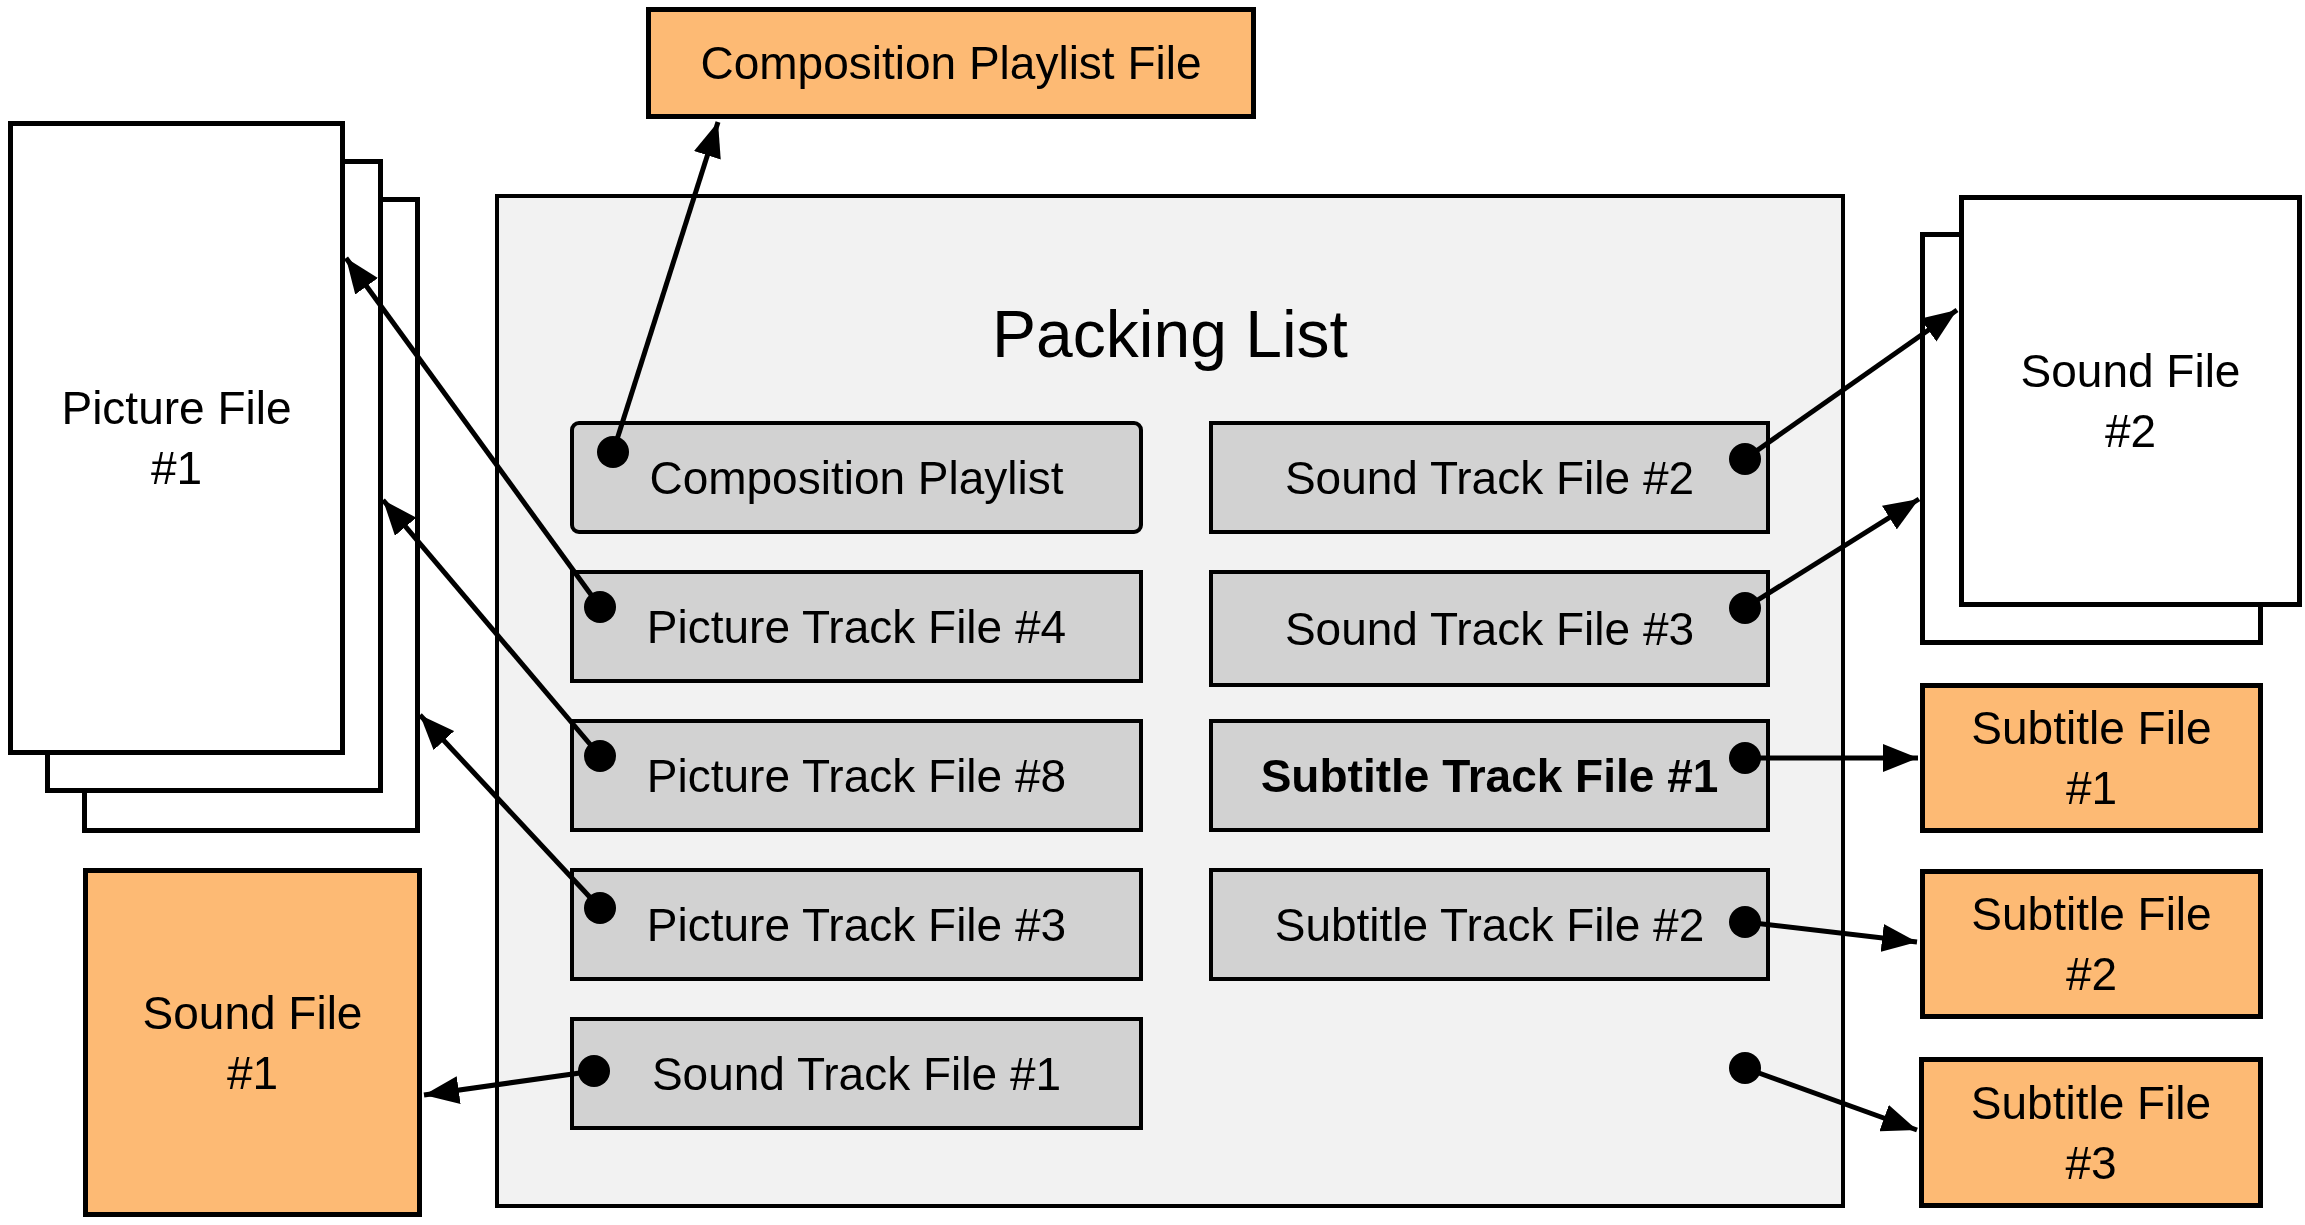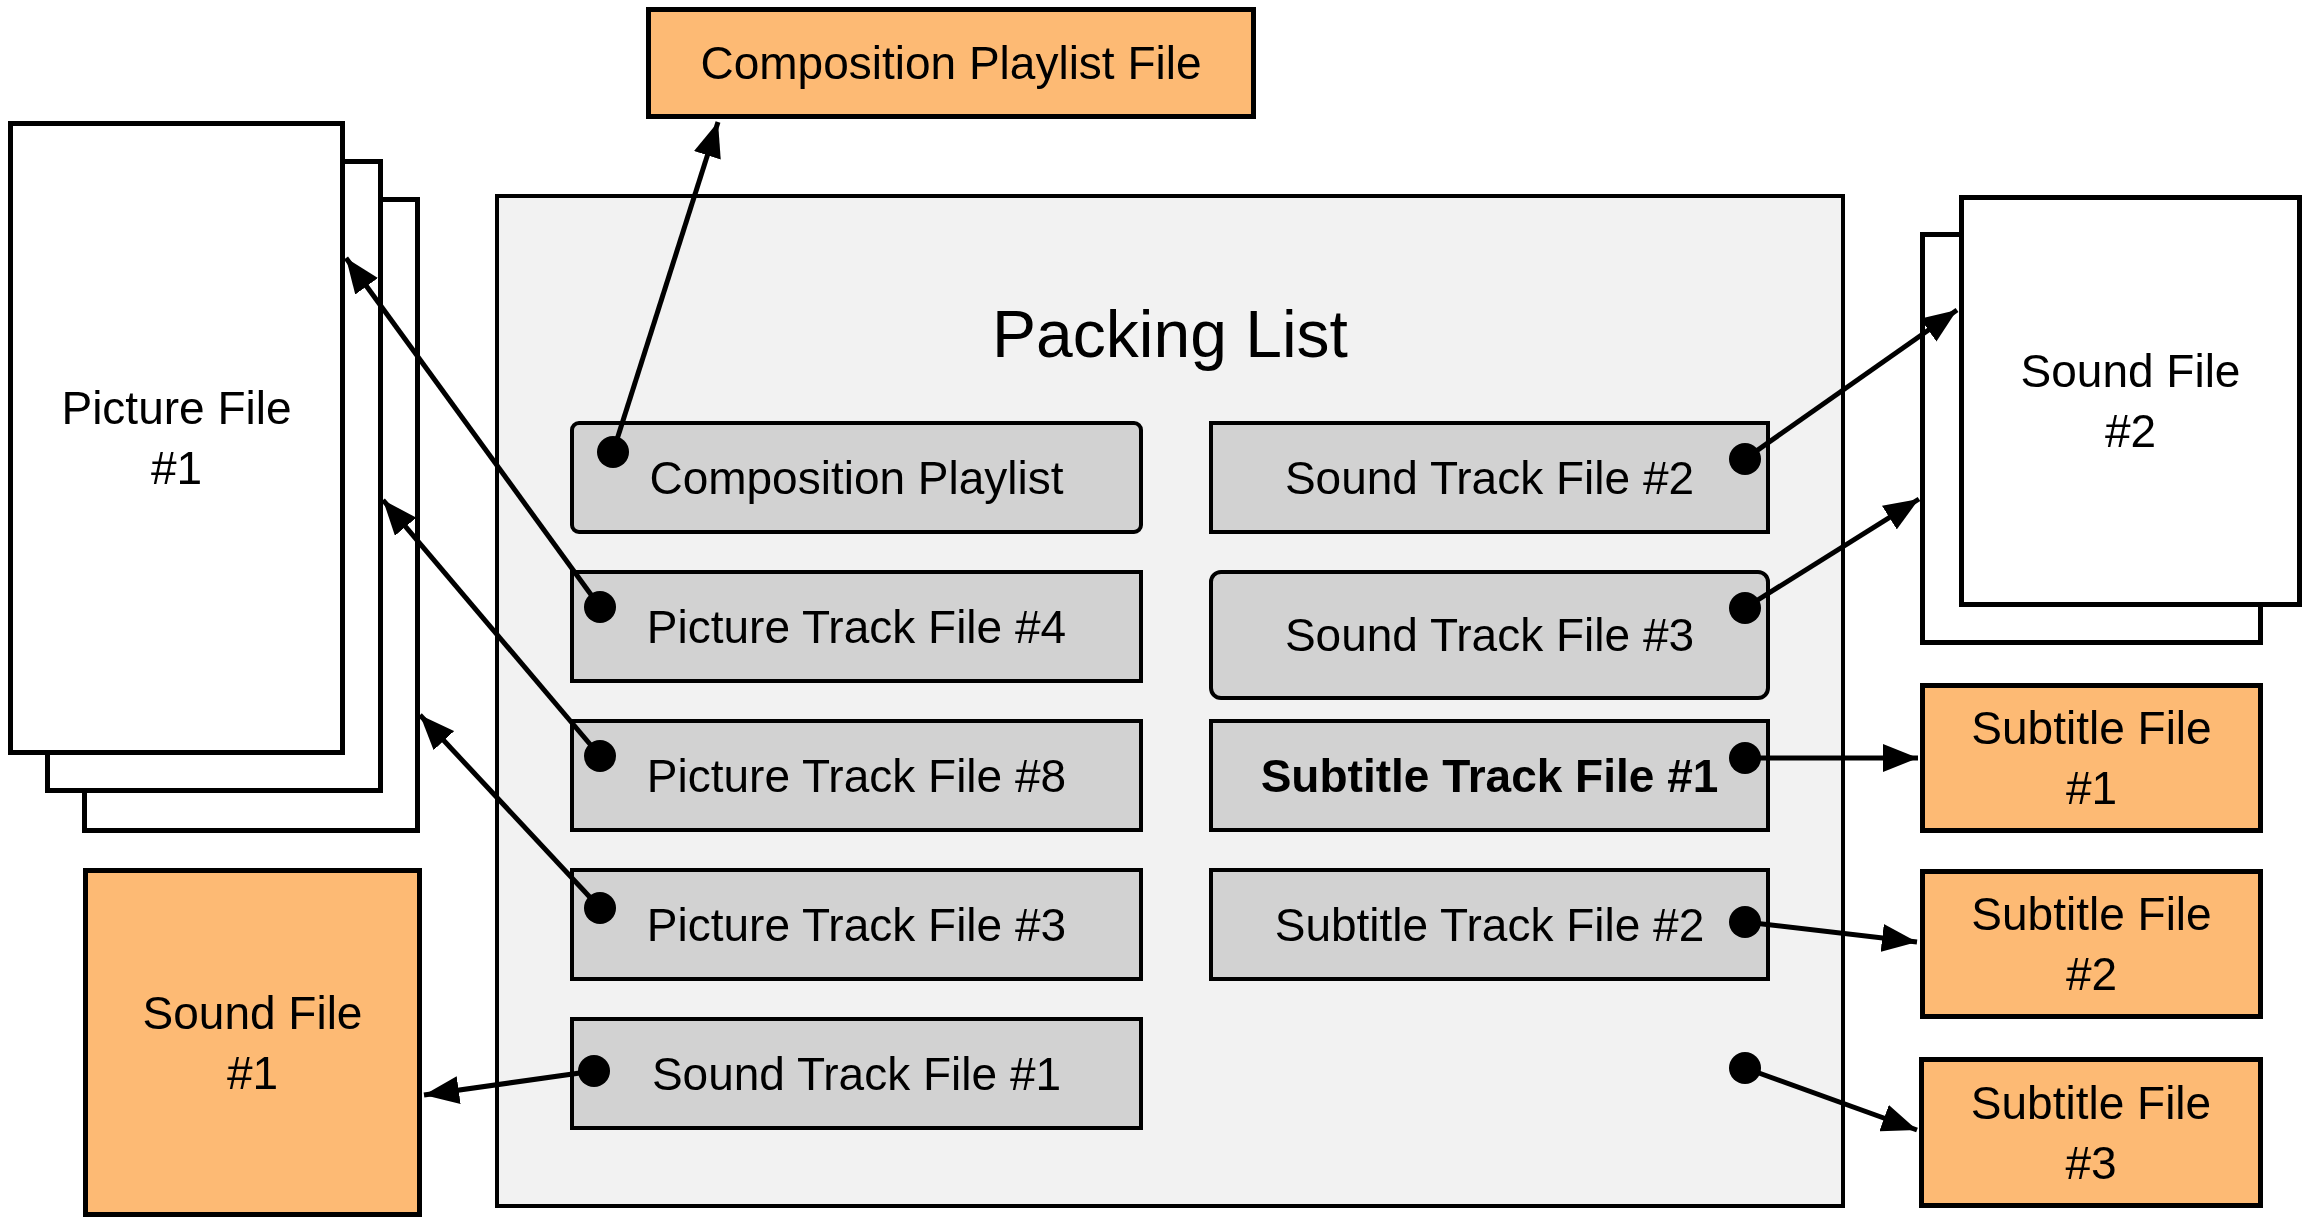--- a/index.html
+++ b/index.html
@@ -61,21 +61,21 @@
   <div class="item" style="left:570px;top:868px;width:573px;height:113px;">
     <span>Picture Track File #3</span>
   </div>
   <div class="item" style="left:570px;top:1017px;width:573px;height:113px;">
     <span>Sound Track File #1</span>
   </div>
 
   <div class="item" style="left:1209px;top:421px;width:561px;height:113px;">
     <span>Sound Track File #2</span>
   </div>
-  <div class="item" style="left:1209px;top:570px;width:561px;height:130px;border-radius:12px;">
+  <div class="item" style="left:1209px;top:570px;width:561px;height:117px;">
     <span>Sound Track File #3</span>
   </div>
   <div class="item" style="left:1209px;top:719px;width:561px;height:113px;font-weight:bold;">
     <span>Subtitle Track File #1</span>
   </div>
   <div class="item" style="left:1209px;top:868px;width:561px;height:113px;">
     <span>Subtitle Track File #2</span>
   </div>
 
   <div class="sheet lowz" style="left:1920px;top:232px;width:343px;height:413px;"></div>

